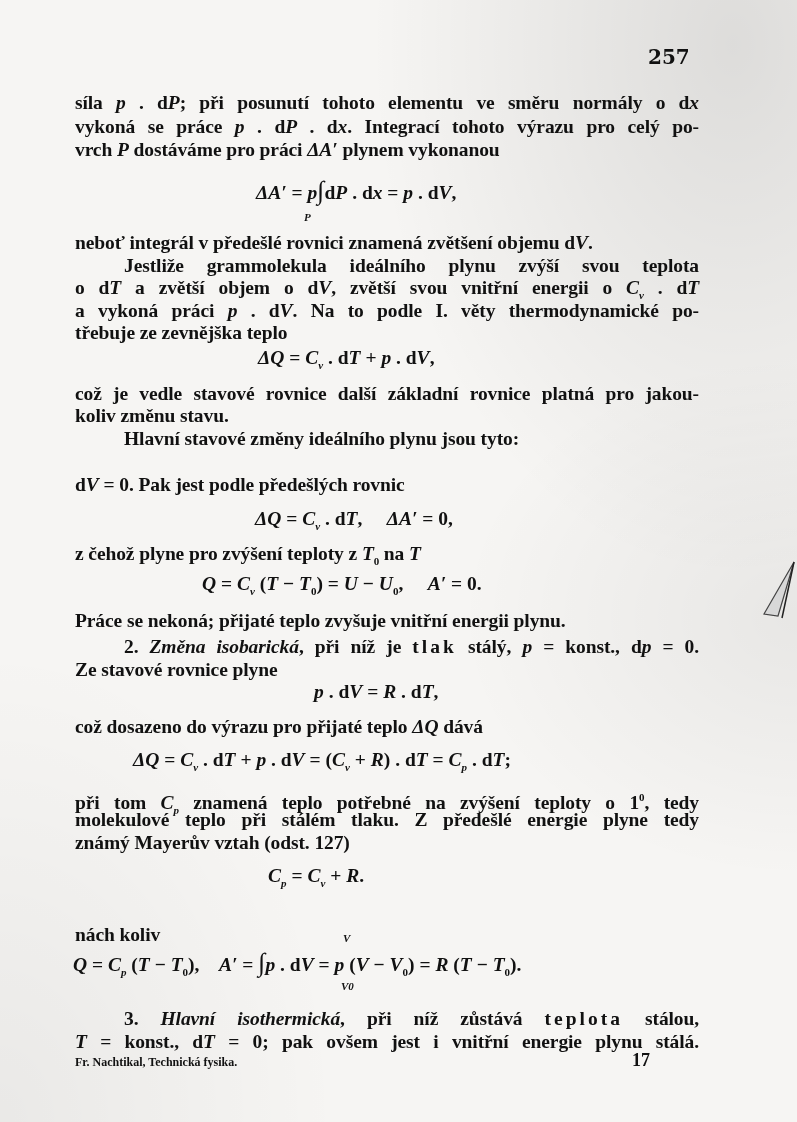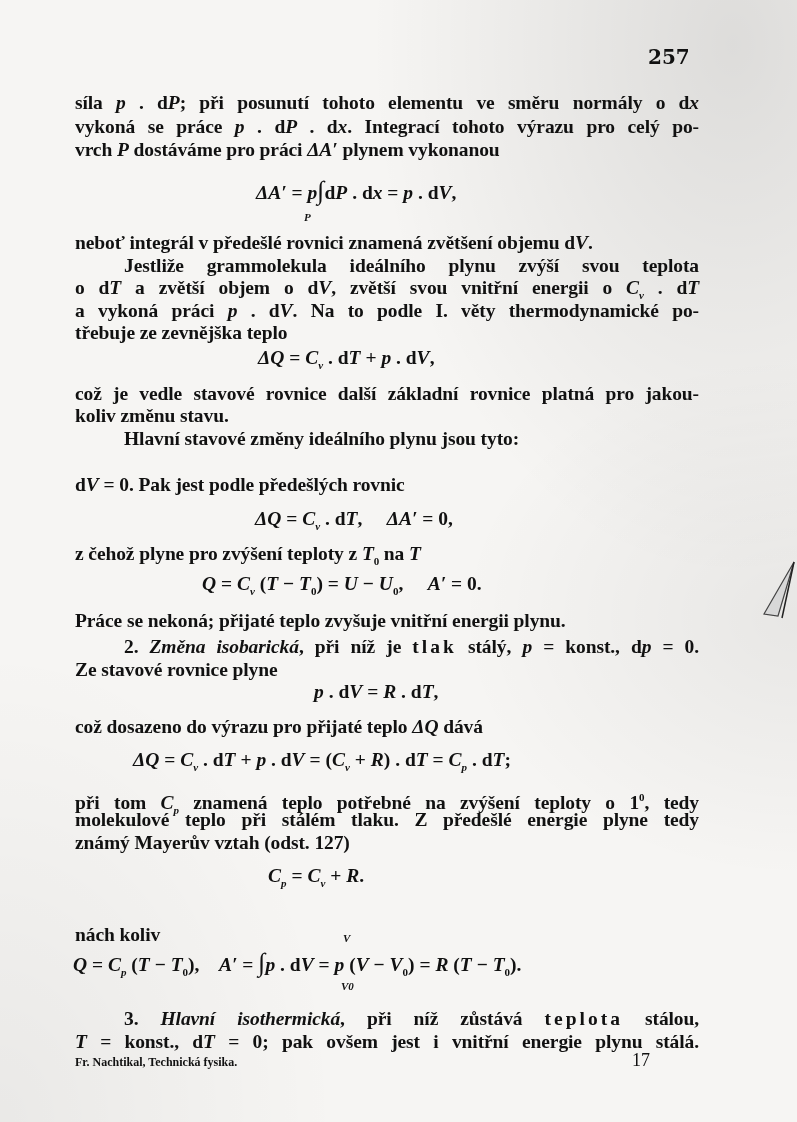--- a/index.html
+++ b/index.html
@@ -32,21 +32,21 @@
     i, .m { font-style: italic; }
     .sp { letter-spacing: 3px; }
     .pageno {
       position: absolute; left: 648px; top: 45px;
       font-size: 20px; font-weight: bold; font-family: "DejaVu Serif", serif;
     }
     .footer-left {
       position: absolute; left: 75px; top: 1055px; font-size: 12px; font-weight: bold;
     }
     .footer-right {
-      position: absolute; left: 632px; top: 1050px; font-size: 18px; font-weight: normal;
+      position: absolute; left: 632px; top: 1050px; font-size: 18px; font-weight: bold;
     }
     .int-lim { position: absolute; font-size: 11px; font-style: italic; font-weight: bold; }
     .fold {
       position: absolute; left: 760px; top: 560px; width: 36px; height: 60px;
     }
   </style>
 </head>
 <body>
 
 <div class="page">

